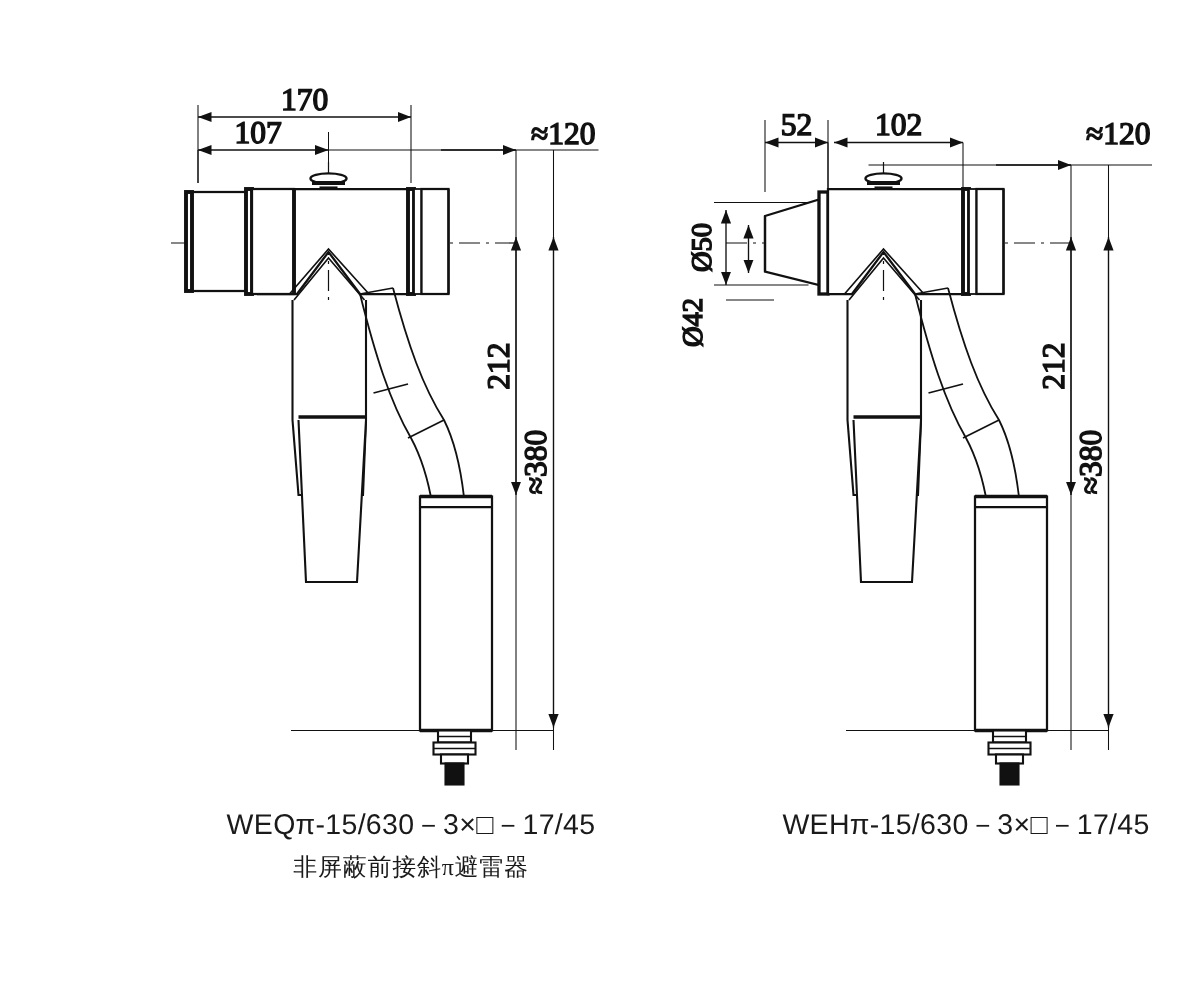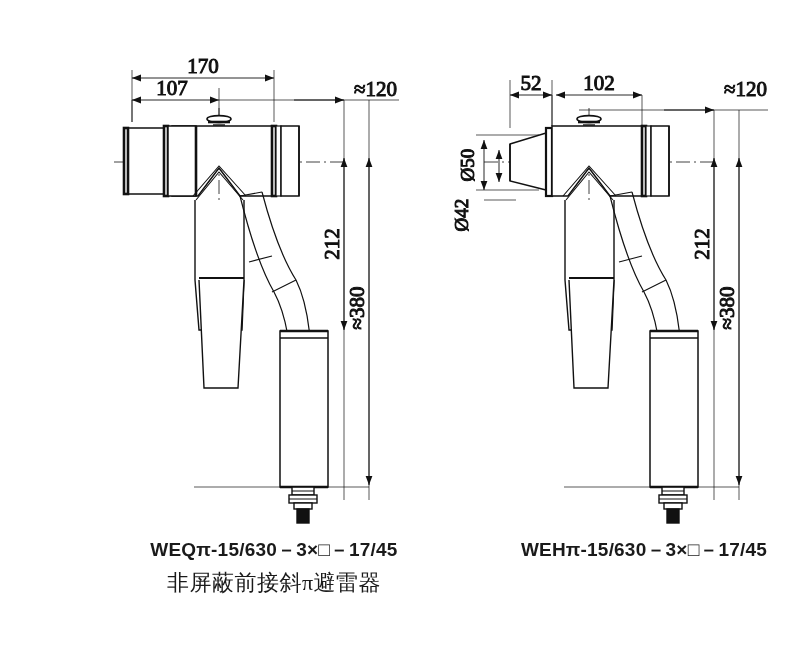--- a/index.html
+++ b/index.html
@@ -14,25 +14,24 @@
   .caption{
     position:absolute;
     text-align:center;
     color:#1a1a1a;
     white-space:nowrap;
   }
   .cap-model{
     font-family:"Liberation Sans",sans-serif;
     font-size:19px;
     letter-spacing:.2px;
-    font-weight:bold;
   }
   .cap-desc{
     font-family:"Liberation Serif",serif;
-    font-size:22px;
+    font-size:16px;
     letter-spacing:.5px;
   }
   svg{display:block;}
   text{font-family:"Liberation Serif",serif;fill:#111;}
 </style>
 </head>
 <body>
 
 <div id="stage">
 

